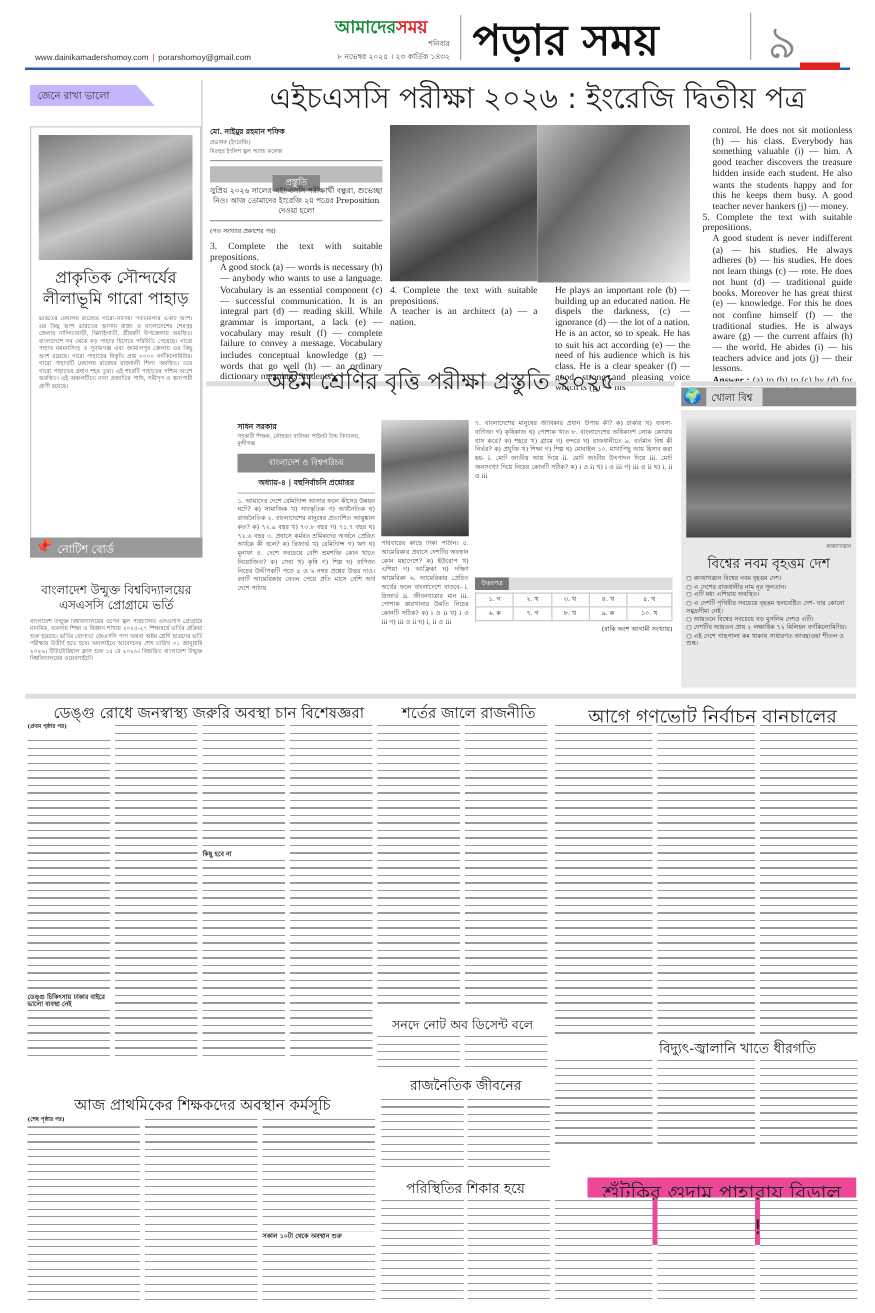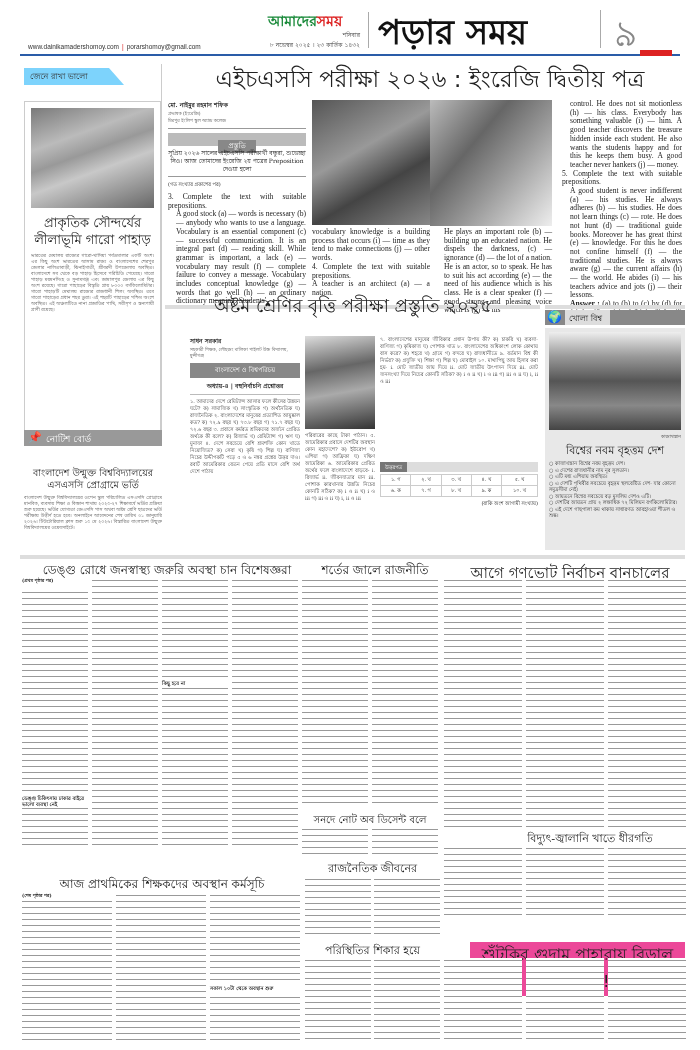--- a/index.html
+++ b/index.html
@@ -15,21 +15,21 @@
 .mast-title{left:378px;top:6px;font-family:"DejaVu Sans",sans-serif;font-size:34px;font-weight:bold;color:#111}
 .mast-vr2{left:600px;top:10px;width:1px;height:38px;background:#aaa}
 .mast-page{left:614px;top:6px;font-size:36px;color:#888;font-family:"DejaVu Sans",sans-serif}
 .mast-line{left:20px;top:54px;width:660px;height:2px;background:#2a5ca8}
 .mast-red{left:640px;top:50px;width:32px;height:6px;background:#d22}
 .rule-h{height:1px;background:#bbb}
 .rule-thick{height:4px;background:#ddd}
 .small{font-size:5px;line-height:6.4px;color:#444;text-align:justify}
 .eng{font-family:"Liberation Serif",serif;font-size:7.6px;line-height:8.7px;color:#222;text-align:justify}
 .photo{background:linear-gradient(135deg,#888,#ccc 40%,#777 70%,#aaa)}
-.tag{background:#7dd3fc;font-family:"DejaVu Sans",sans-serif;font-size:8px;padding:2px 6px;color:#333}
+.tag{background:#c4b5fd;font-family:"DejaVu Sans",sans-serif;font-size:8px;padding:2px 6px;color:#333}
 .hd{font-family:"DejaVu Sans",sans-serif;color:#222;text-align:center}
 .textcol{font-size:4.6px;line-height:6px;color:#555;text-align:justify}
 .lines{background:repeating-linear-gradient(#fff 0,#fff 2px,#999 2px,#999 3px,#fff 3px,#fff 6px)}
 .box{border:1px solid #ccc}
 .grey{background:#e8e8e8}
 .bullet{font-size:5px;line-height:6.5px;color:#333}
 .ans-table{border-collapse:collapse;font-size:5px}
 .ans-table td{border:1px solid #ccc;padding:1px 3px;text-align:center}
 </style>
 </head>
@@ -80,21 +80,20 @@
   </div>
   <div style="font-size:6px;line-height:8px;text-align:center;margin-top:3px">সুপ্রিয় ২০২৬ সালের এইচএসসি পরীক্ষার্থী বন্ধুরা, শুভেচ্ছা নিও। আজ তোমাদের ইংরেজি ২য় পত্রের Preposition দেওয়া হলো</div>
   <div class="rule-h" style="margin-top:3px;background:#999"></div>
   <div style="font-size:5px;margin-top:4px">(গত সংখ্যার প্রকাশের পর)</div>
   <div class="eng" style="margin-top:4px">3. Complete the text with suitable prepositions.</div>
   <div class="eng" style="padding-left:8px">A good stock (a) — words is necessary (b) — anybody who wants to use a language. Vocabulary is an essential component (c) — successful communication. It is an integral part (d) — reading skill. While grammar is important, a lack (e) — vocabulary may result (f) — complete failure to convey a message. Vocabulary includes conceptual knowledge (g) — words that go well (h) — an ordinary dictionary meaning. Students'</div>
 </div>
 
 <div class="abs photo" style="left:312px;top:100px;width:118px;height:125px;background:linear-gradient(150deg,#555,#999 40%,#444 65%,#888)"></div>
 <div class="abs" style="left:312px;top:228px;width:118px">
-  <div class="eng">vocabulary knowledge is a building process that occurs (i) — time as they tend to make connections (j) — other words.</div>
   <div class="eng">4. Complete the text with suitable prepositions.</div>
   <div class="eng">A teacher is an architect (a) — a nation.</div>
 </div>
 
 <div class="abs photo" style="left:430px;top:100px;width:122px;height:126px;background:linear-gradient(130deg,#bbb,#666 35%,#999 60%,#eee)"></div>
 <div class="abs" style="left:444px;top:228px;width:108px">
   <div class="eng">He plays an important role (b) — building up an educated nation. He dispels the darkness, (c) — ignorance (d) — the lot of a nation. He is an actor, so to speak. He has to suit his act according (e) — the need of his audience which is his class. He is a clear speaker (f) — good, strong and pleasing voice which is (g) — his</div>
 </div>
 
 <div class="abs" style="left:562px;top:100px;width:120px">

